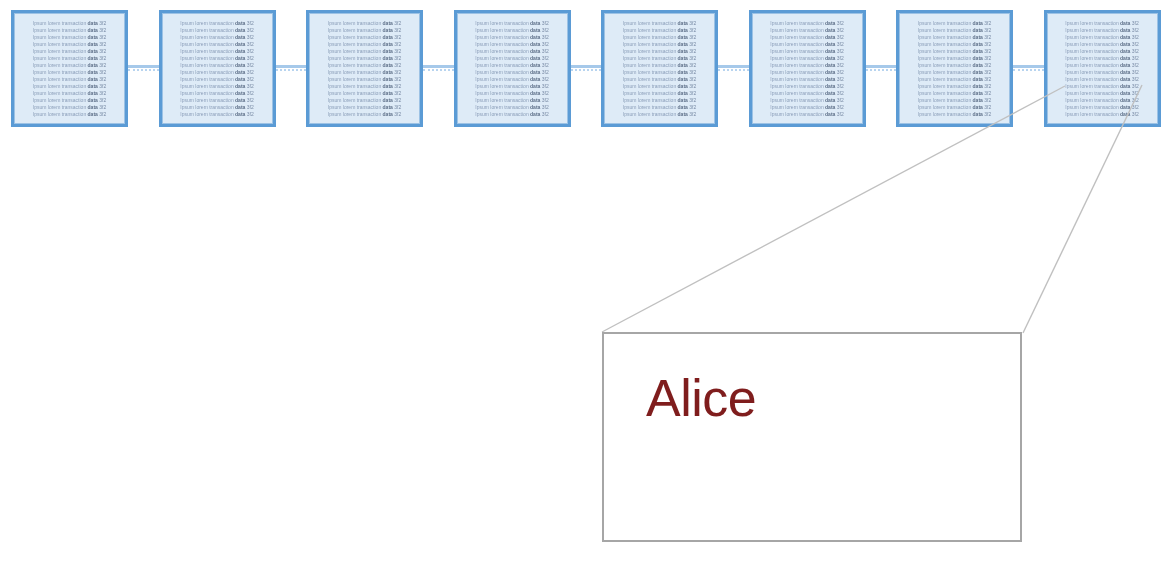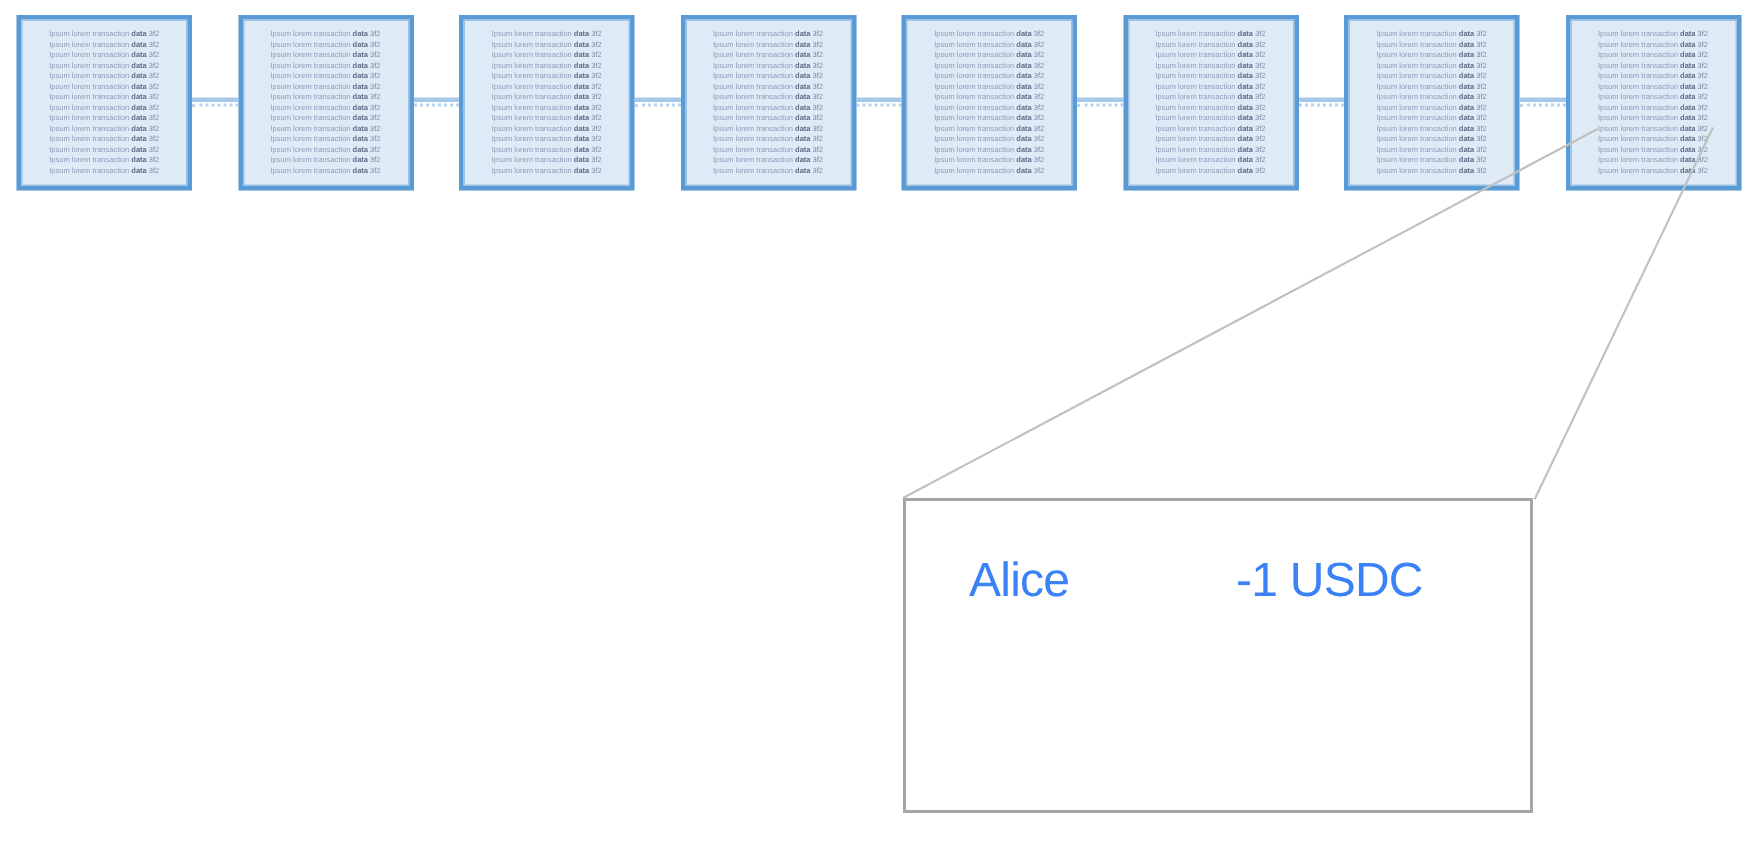--- a/index.html
+++ b/index.html
@@ -66,23 +66,23 @@
     box-sizing:border-box;
     background:#ffffff;
     border:2px solid #A6A6A6;
     z-index:4;
     padding:26px 0 0 42px;
   }
   .drow {
     position:relative;
     height:68px;
     margin-bottom:20px;
-    font-size:32px;
+    font-size:52px;
     font-weight:300;
-    color:#3b82f6;
+    color:#7f1d1d;
     letter-spacing:-0.5px;
   }
   .dname { position:absolute; left:0; top:8px; }
   .damount { position:absolute; left:178px; top:8px; }
 </style>
 </head>
 <body>
 
 <div class="canvas">
 
@@ -226,18 +226,17 @@
 
   <svg class="overlay" viewBox="0 0 1174 564" xmlns="http://www.w3.org/2000/svg">
     <line id="callout-left" x1="602" y1="332" x2="1065" y2="86" stroke-width="1.4" fill="none" stroke="#C0C0C0"></line>
     <line id="callout-right" x1="1023" y1="333" x2="1142" y2="85" stroke-width="1.4" fill="none" stroke="#C0C0C0"></line>
   </svg>
 
   <div class="detail-box">
     <div id="detail-rows">
         <div class="drow">
           <span class="dname">Alice</span>
-          <span class="damount">-1 USDC</span>
         </div>
       </div>
   </div>
 
 </div>
 
 </body></html>

